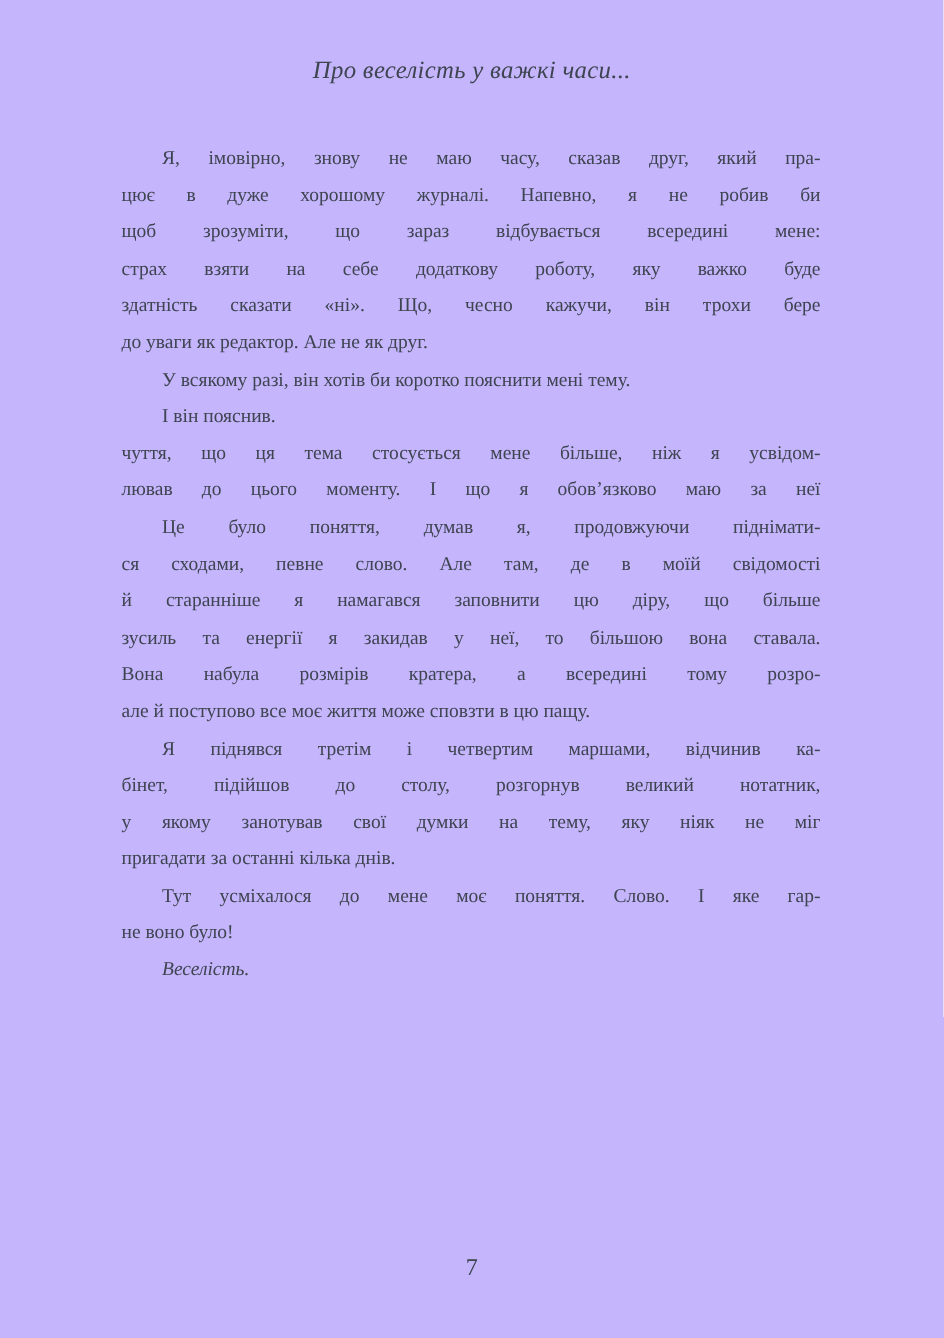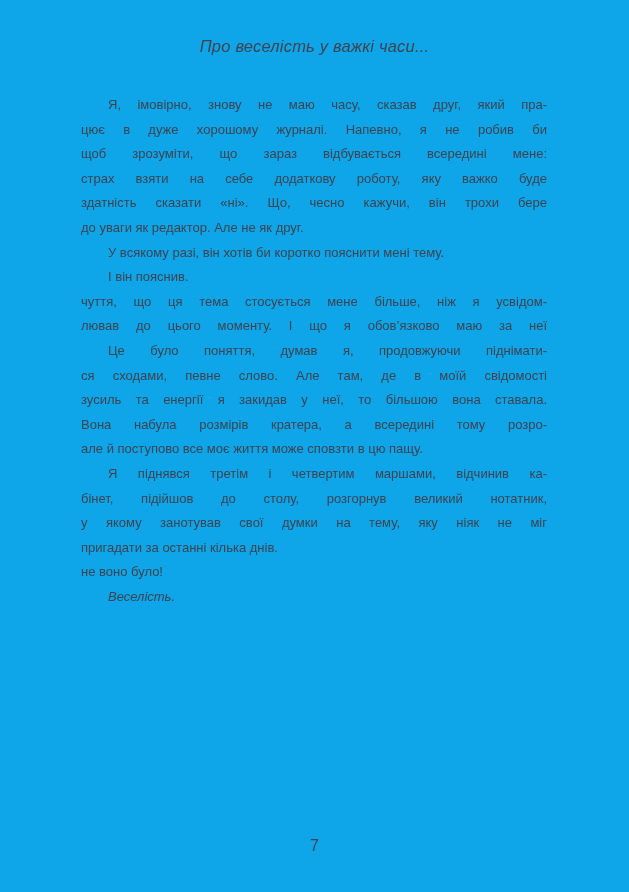--- a/index.html
+++ b/index.html
@@ -1,21 +1,21 @@
 <!DOCTYPE html>
 <html><head>
 <meta charset="utf-8">
 <style>
   html, body { margin: 0; padding: 0; background: #ffffff; }
   .page {
     position: relative;
     width: 629px;
     height: 892px;
-    background: #0ea5e9;
-    font-family: Liberation Sans, sans-serif;
+    background: #c4b5fd;
+    font-family: Liberation Serif, serif;
     color: #3e4450;
     overflow: hidden;
   }
   .running-header {
     position: absolute;
     top: 37px;
     left: 0;
     width: 100%;
     text-align: center;
     font-style: italic;
@@ -65,31 +65,33 @@
       <div class="paragraph">
         <div class="text-line first">І він пояснив.</div>
       </div>
       <div class="paragraph">
         <div class="text-line justified">чуття, що ця тема стосується мене більше, ніж я усвідом-</div>
         <div class="text-line justified">лював до цього моменту. І що я обов’язково маю за неї</div>
       </div>
       <div class="paragraph">
         <div class="text-line first justified">Це було поняття, думав я, продовжуючи піднімати-</div>
         <div class="text-line justified">ся сходами, певне слово. Але там, де в моїй свідомості</div>
+        <div class="text-line justified">й старанніше я намагався заповнити цю діру, що більше</div>
         <div class="text-line justified">зусиль та енергії я закидав у неї, то більшою вона ставала.</div>
         <div class="text-line justified">Вона набула розмірів кратера, а всередині тому розро-</div>
         <div class="text-line">але й поступово все моє життя може сповзти в цю пащу.</div>
       </div>
       <div class="paragraph">
         <div class="text-line first justified">Я піднявся третім і четвертим маршами, відчинив ка-</div>
         <div class="text-line justified">бінет, підійшов до столу, розгорнув великий нотатник,</div>
         <div class="text-line justified">у якому занотував свої думки на тему, яку ніяк не міг</div>
         <div class="text-line">пригадати за останні кілька днів.</div>
       </div>
       <div class="paragraph">
+        <div class="text-line first justified">Тут усміхалося до мене моє поняття. Слово. І яке гар-</div>
         <div class="text-line">не воно було!</div>
       </div>
       <div class="paragraph italic">
         <div class="text-line first">Веселість.</div>
       </div>
     </div>
 
   <div class="page-number">7</div>
 </div>
 

